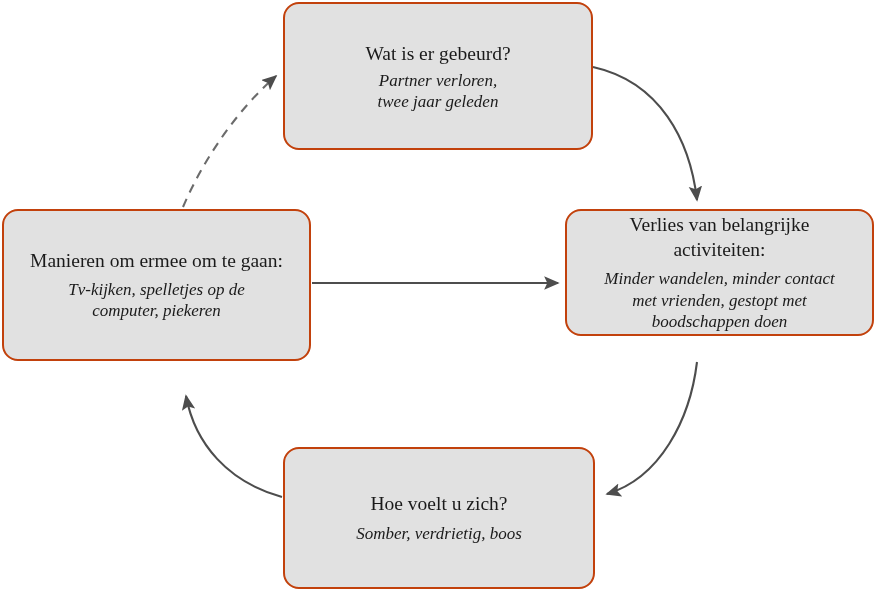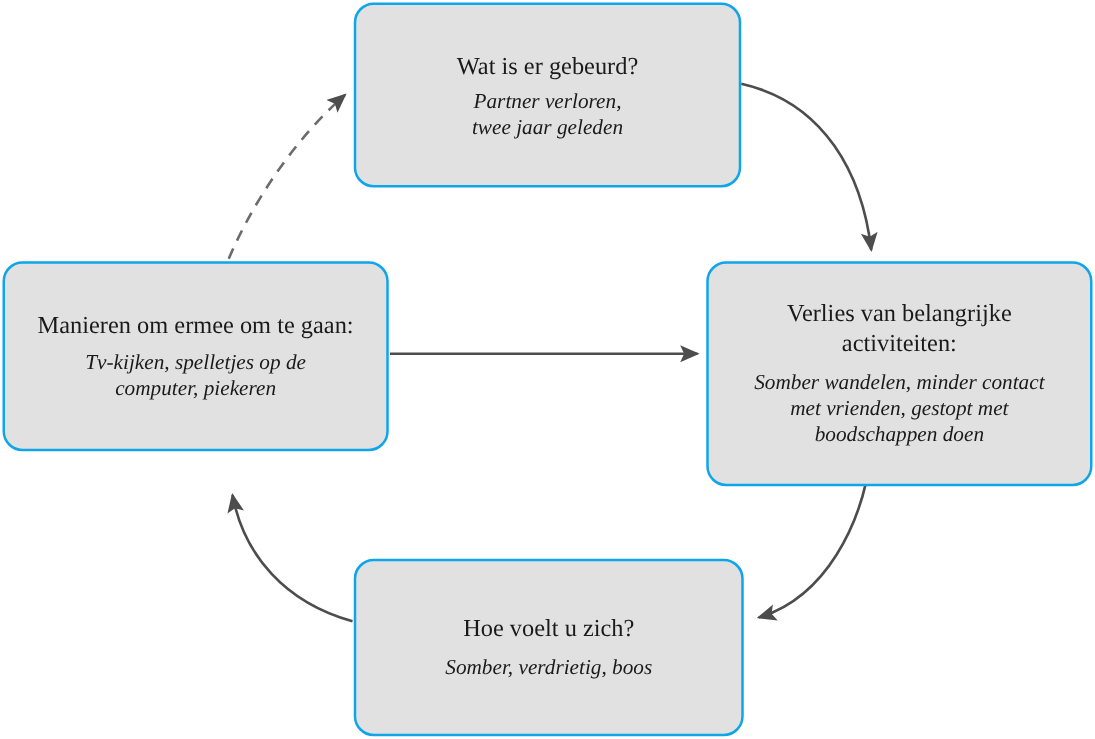--- a/index.html
+++ b/index.html
@@ -24,21 +24,21 @@
     left: 0;
     top: 0;
     width: 876px;
     height: 591px;
     pointer-events: none;
   }
   .node {
     position: absolute;
     box-sizing: border-box;
     background: #e1e1e1;
-    border: 2px solid #0ea5e9;
+    border: 2px solid #c2410c;
     border-radius: 16px;
     display: flex;
     flex-direction: column;
     align-items: center;
     justify-content: center;
     text-align: center;
     padding: 6px 12px;
     z-index: 2;
   }
   .node-title {
@@ -50,21 +50,21 @@
   .node-detail {
     font-size: 17px;
     line-height: 1.24;
     font-style: italic;
     white-space: pre-line;
     margin-top: 4px;
   }
 
   
   #node-event   { left: 283px; top: 2px;   width: 310px; height: 148px; }
-  #node-loss    { left: 565px; top: 209px; width: 309px; height: 180px; font-family: Liberation Serif, serif; }
+  #node-loss    { left: 565px; top: 209px; width: 309px; height: 127px; font-family: Liberation Serif, serif; }
   #node-feeling { left: 283px; top: 447px; width: 312px; height: 142px; }
   #node-coping  { left: 2px;   top: 209px; width: 309px; height: 152px; }
 
   #node-event .node-title   { margin-top: 2px; }
   #node-loss .node-detail   { margin-top: 6px; }
   #node-coping .node-detail { margin-top: 6px; }
   #node-feeling .node-detail{ margin-top: 6px; }
 </style>
 </head>
 <body>
@@ -91,21 +91,21 @@
 
   <div class="node" id="node-event">
     <div class="node-title">Wat is er gebeurd?</div>
     <div class="node-detail">Partner verloren,
 twee jaar geleden</div>
   </div>
 
   <div class="node" id="node-loss">
     <div class="node-title">Verlies van belangrijke
 activiteiten:</div>
-    <div class="node-detail">Somber wandelen, minder contact
+    <div class="node-detail">Minder wandelen, minder contact
 met vrienden, gestopt met
 boodschappen doen</div>
   </div>
 
   <div class="node" id="node-feeling">
     <div class="node-title">Hoe voelt u zich?</div>
     <div class="node-detail">Somber, verdrietig, boos</div>
   </div>
 
   <div class="node" id="node-coping">

